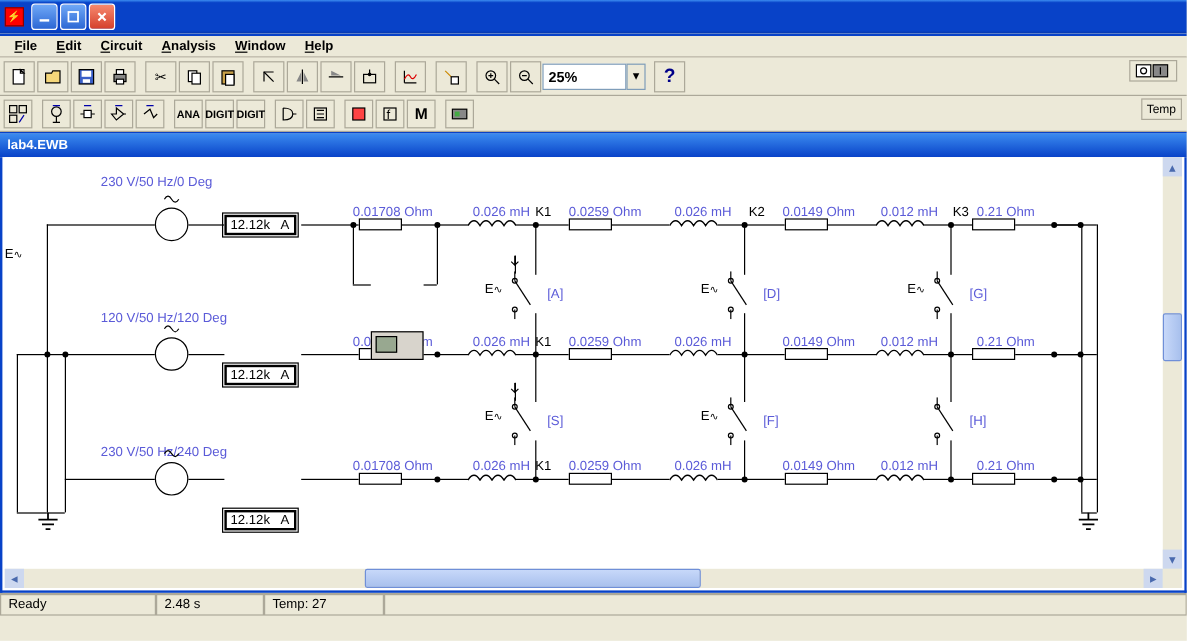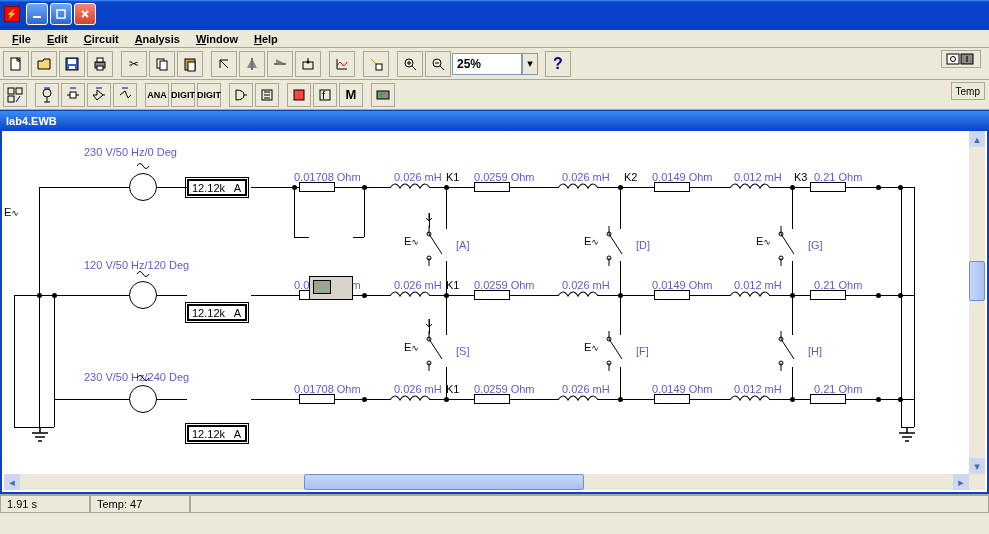--- a/index.html
+++ b/index.html
@@ -573,16 +573,17 @@
   </div>
   <div class="hscroll">
     <div class="arrow l">◂</div>
     <div class="thumb"></div>
     <div class="arrow r">▸</div>
   </div>
   <div class="corner"></div>
 </div>
 
 <div class="statusbar">
-  <div class="statuscell" style="width:90px;">1.91 s</div>
-  <div class="statuscell" style="width:100px;">Temp: 47</div>
+  <div class="statuscell" style="width:130px;">Ready</div>
+  <div class="statuscell" style="width:90px;">2.48 s</div>
+  <div class="statuscell" style="width:100px;">Temp: 27</div>
   <div class="statuscell" style="flex:1;"></div>
 </div>
 
 </body></html>

